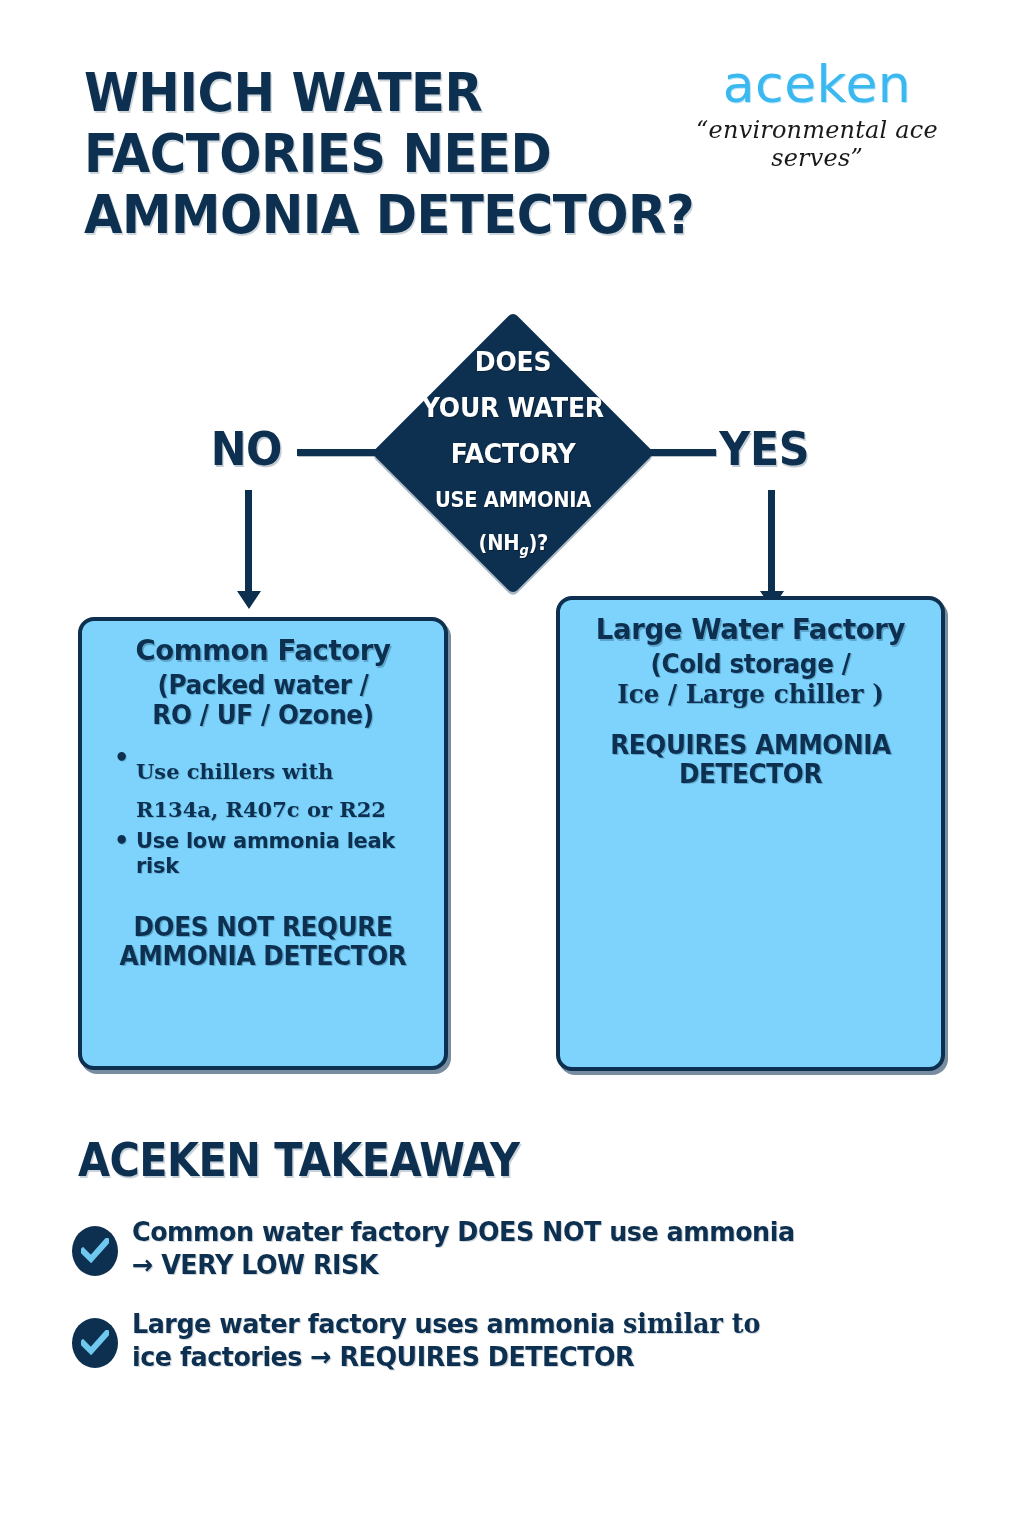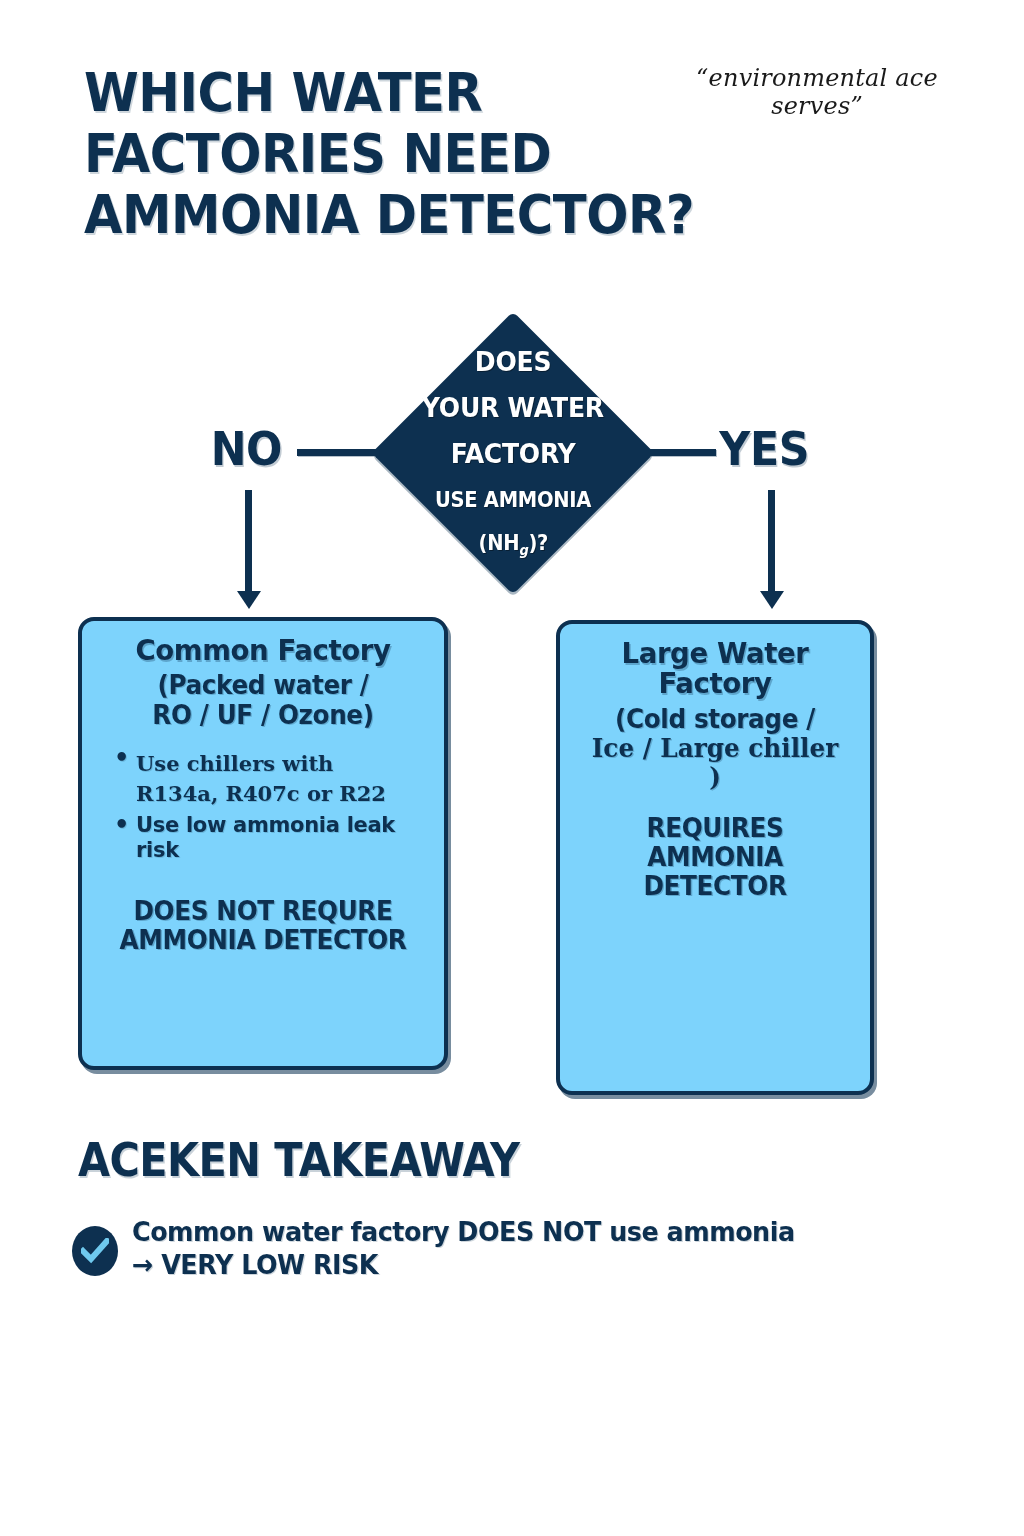--- a/index.html
+++ b/index.html
@@ -161,21 +161,21 @@
   .box {
     position: absolute;
     background: #7dd3fc;
     border: 4px solid #0d3050;
     border-radius: 16px;
     box-shadow: 3px 4px 0 rgba(10,48,80,0.55);
     box-sizing: border-box;
     padding: 14px 16px 16px 16px;
   }
   .box-left  { left: 78px; top: 617px; width: 370px; height: 453px; }
-  .box-right { left: 556px; top: 620px; width: 318px; height: 475px; }
+  .box-right { left: 556px; top: 596px; width: 389px; height: 475px; }
 
   .box-title {
     font-family: "DejaVu Sans", sans-serif;
     font-weight: bold;
     font-size: 29px;
     text-align: center;
     color: #0d3050;
     line-height: 1.05;
     letter-spacing: -0.4px;
     transform: scaleX(0.95);
@@ -221,21 +221,21 @@
     position: absolute;
     left: 0;
     top: -2px;
     font-size: 24px;
   }
   .serif-run {
     font-family: "DejaVu Serif", serif;
     font-weight: bold;
     letter-spacing: 0px;
     display: inline-block;
-    margin-top: 6px;
+    margin-top: 14px;
   }
 
   .verdict {
     font-family: "DejaVu Sans", sans-serif;
     font-weight: bold;
     font-size: 26px;
     text-align: center;
     color: #0d3050;
     line-height: 1.12;
     letter-spacing: -0.4px;
@@ -304,20 +304,21 @@
 
 <div class="page">
 
   <div class="title">
     <span>WHICH WATER</span>
     <span>FACTORIES NEED</span>
     <span>AMMONIA DETECTOR?</span>
   </div>
 
   <div class="logo-wrap">
+    <div class="logo-word">aceken</div>
     <div class="logo-tag">“environmental ace serves”</div>
   </div>
 
   <div class="diamond">
     <div class="diamond-shape"></div>
     <div class="diamond-text">
       <div class="dia-l1">DOES</div>
       <div class="dia-l1">YOUR WATER</div>
       <div class="dia-l1">FACTORY</div>
       <div class="dia-l2">USE AMMONIA</div>
@@ -375,16 +376,27 @@
         <svg width="28" height="26" viewBox="0 0 28 26">
           <path d="M2 13 L10 21 L26 3" stroke="#6fc9ee" stroke-width="6" fill="none" stroke-linecap="square" stroke-linejoin="miter"></path>
         </svg>
       </div>
       <div class="takeaway-text">
         <div>Common water factory DOES NOT use ammonia</div>
         <div>→ VERY LOW RISK</div>
       </div>
     </div>
 
+    <div class="takeaway-item">
+      <div class="check-circle">
+        <svg width="28" height="26" viewBox="0 0 28 26">
+          <path d="M2 13 L10 21 L26 3" stroke="#6fc9ee" stroke-width="6" fill="none" stroke-linecap="square" stroke-linejoin="miter"></path>
+        </svg>
+      </div>
+      <div class="takeaway-text">
+        <div><span>Large water factory uses ammonia </span><span class="serif-run">similar to</span></div>
+        <div>ice factories  → REQUIRES DETECTOR</div>
+      </div>
+    </div>
 
   </div>
 
 </div>
 
 </body></html>

